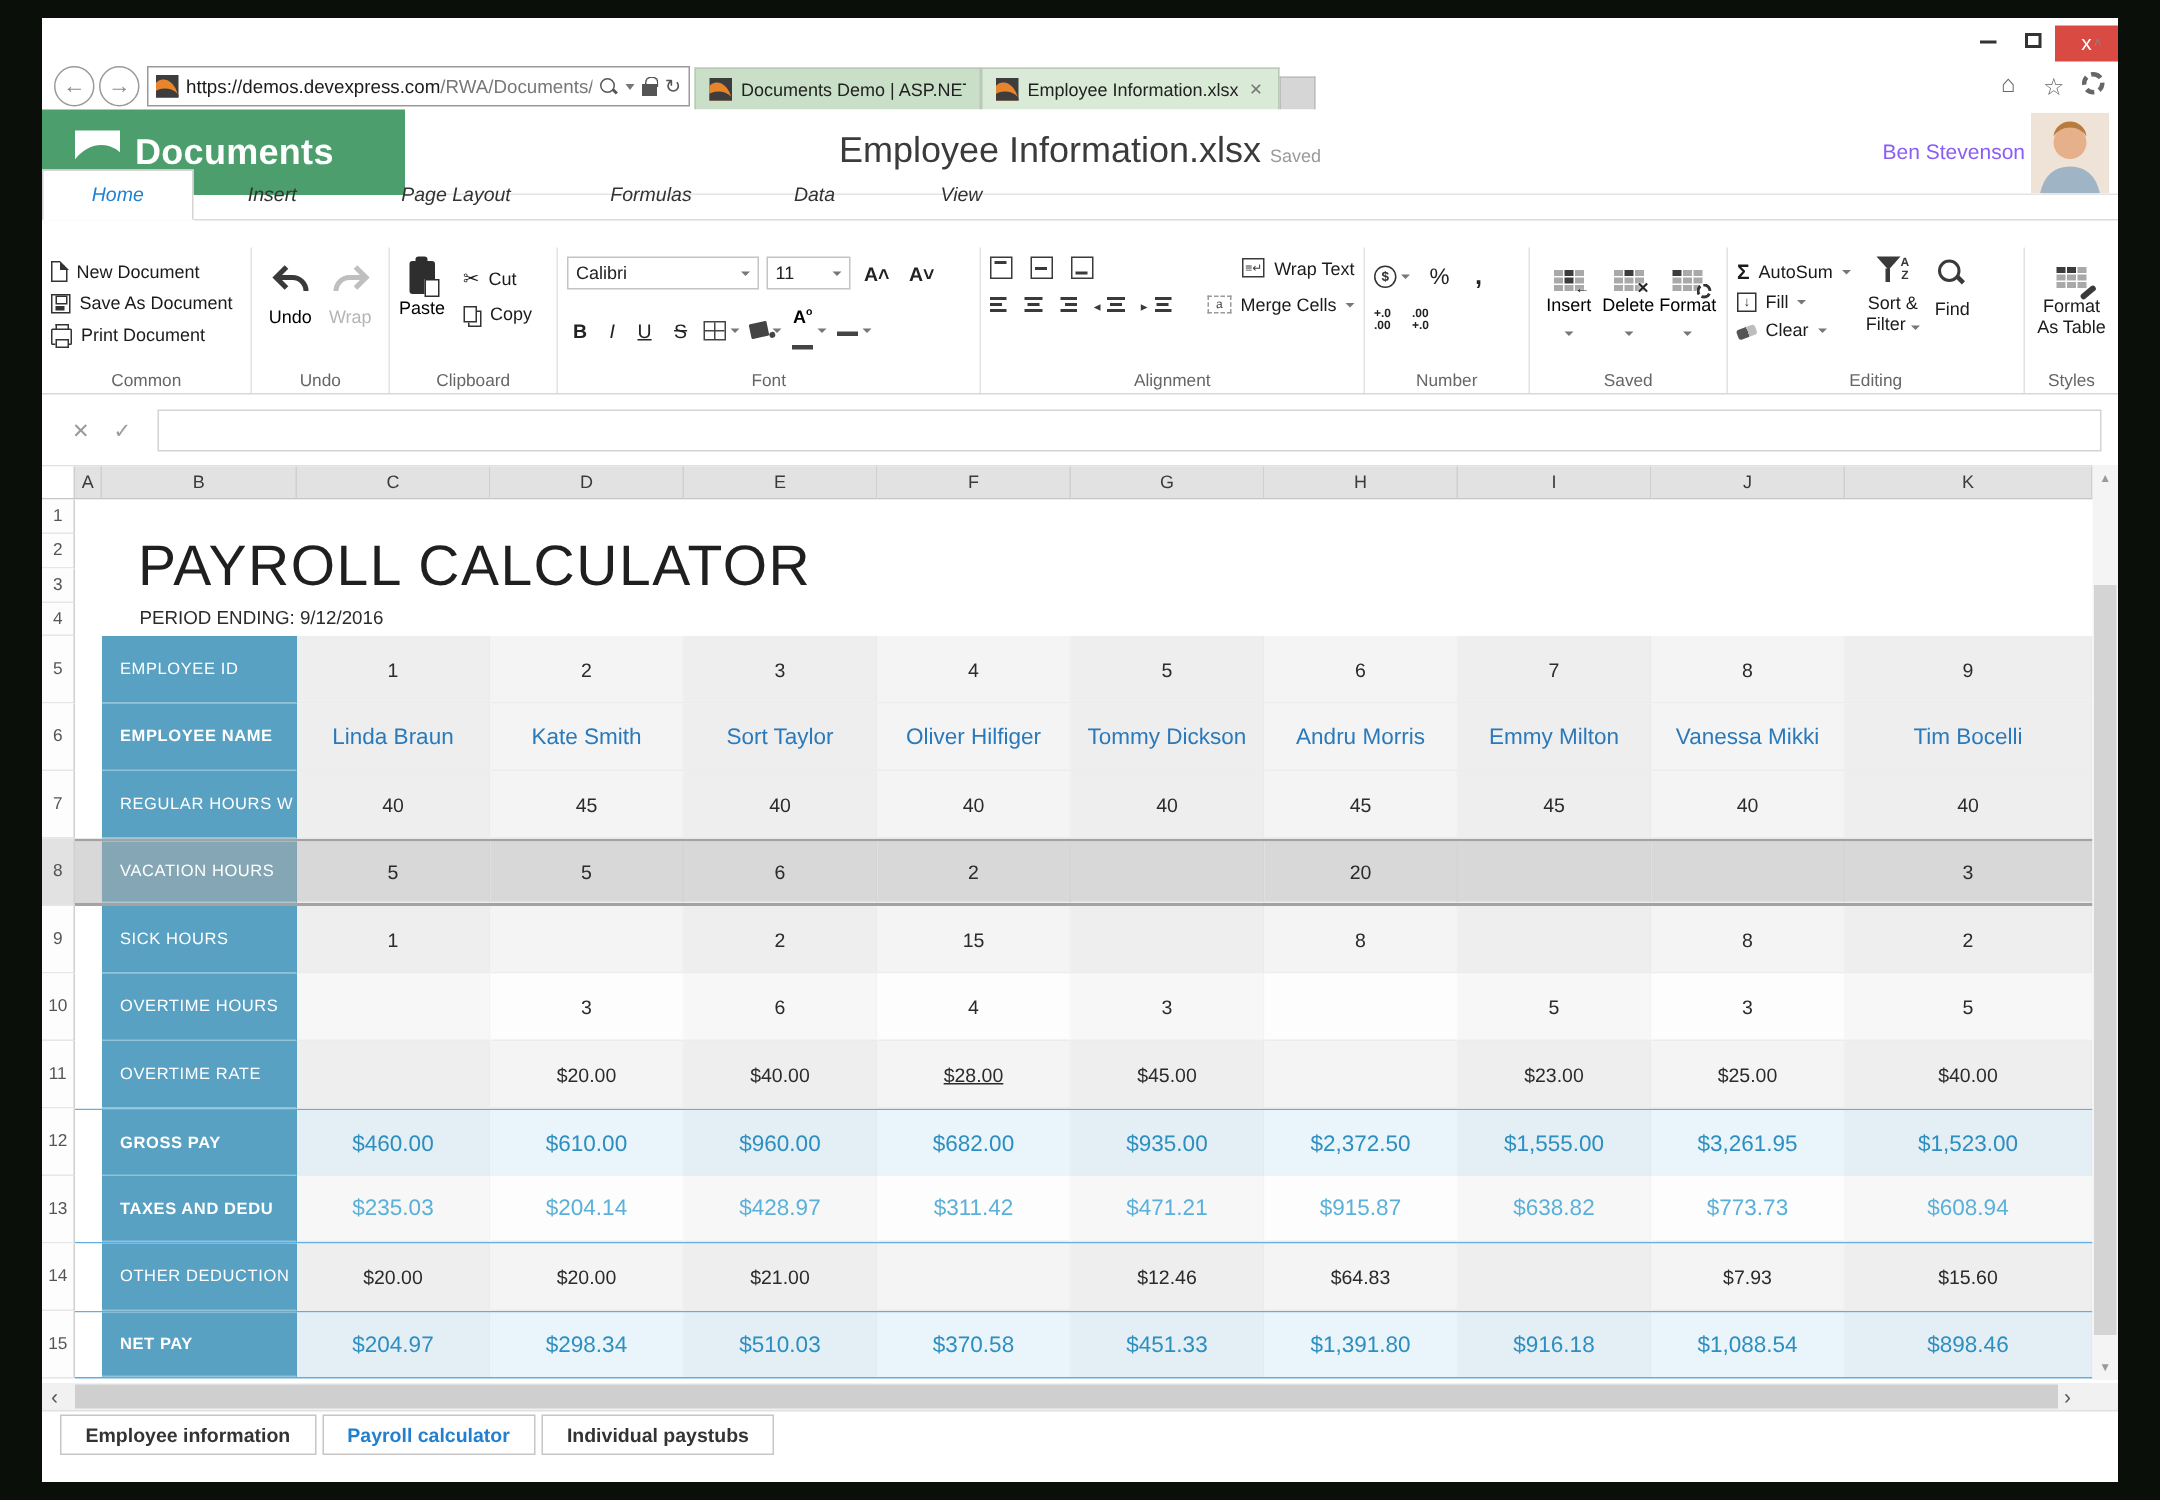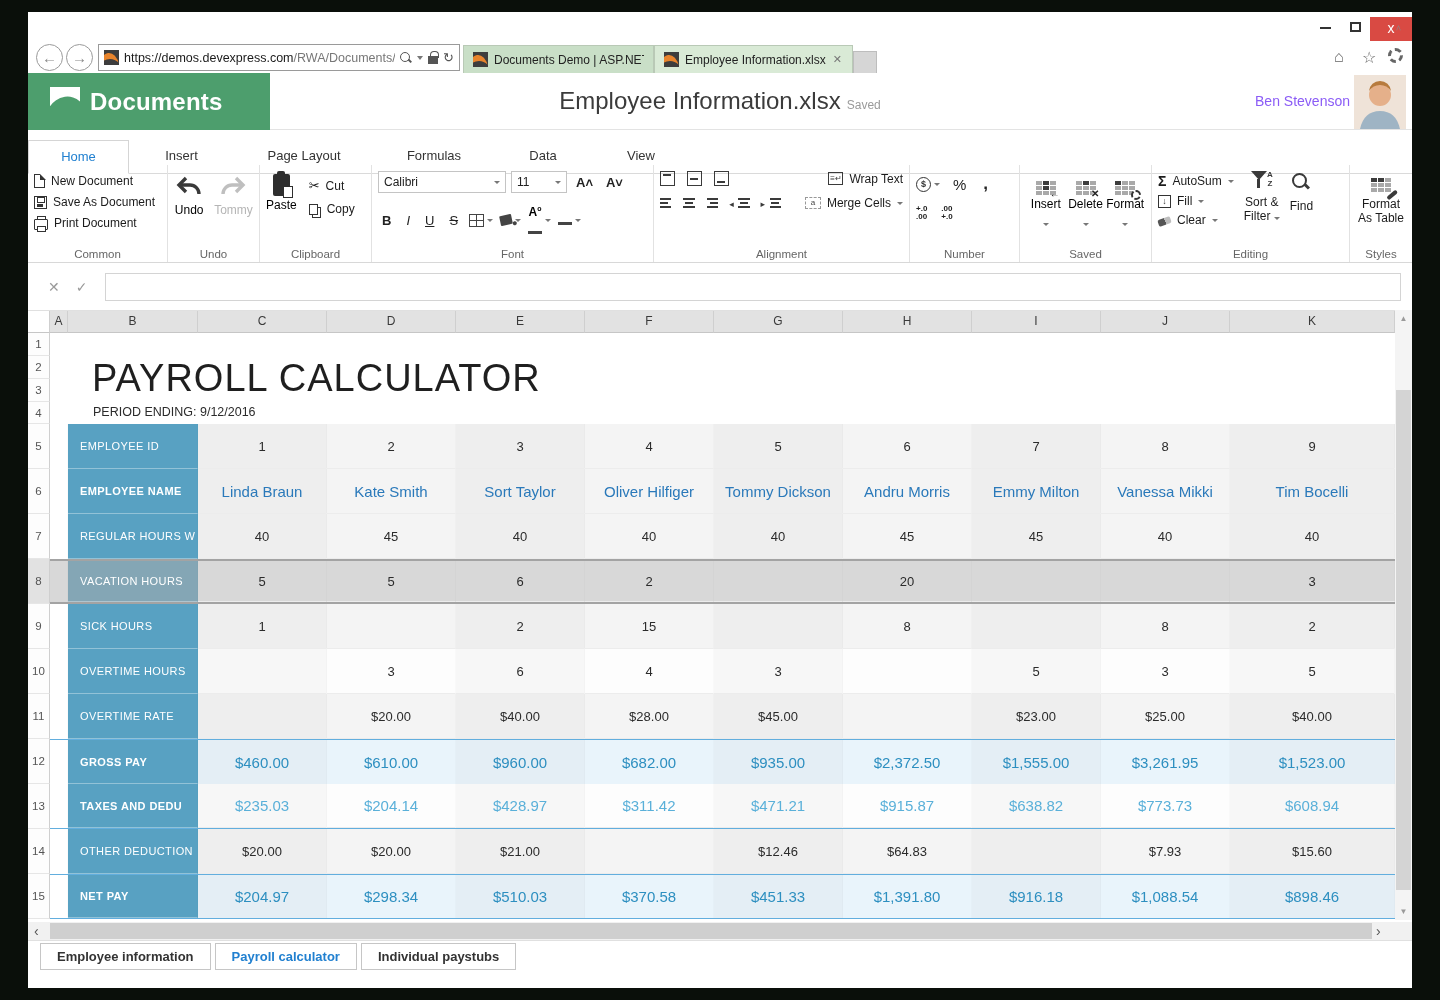--- a/index.html
+++ b/index.html
@@ -55,21 +55,21 @@
   #logo { position:absolute; left:0; top:0; width:242px; height:57px; background:#4d9e6d; display:flex; align-items:center; padding-left:22px; gap:10px; }
   #logo .mark { width:30px; height:30px; background:#fff; position:relative; overflow:hidden; }
   #logo .mark:before { content:""; position:absolute; left:-8px; top:10px; width:46px; height:30px; background:#4d9e6d; border-radius:55% 45% 0 0/100% 85% 0 0; transform:rotate(-9deg); }
   #logo .brand { color:#fff; font-size:24px; font-weight:bold; letter-spacing:.2px; }
   #doc-title { position:absolute; left:0; right:0; top:14px; text-align:center; font-size:24px; color:#3b3b3b; }
   #doc-title .saved { font-size:12px; color:#9a9a9a; margin-left:6px; }
   #user { position:absolute; right:62px; top:20px; font-size:14px; color:#8b5cf6; }
   #avatar { position:absolute; right:6px; top:2px; width:52px; height:54px; overflow:hidden; }
 
   
-  #ribbontabs { position:absolute; left:0; top:127px; width:100%; height:35px; display:flex; align-items:center; border-bottom:1px solid #dadada; }
+  #ribbontabs { position:absolute; left:0; top:100px; width:100%; height:35px; display:flex; align-items:flex-end; border-bottom:1px solid #dadada;font-style:italic; }
   .rtab { padding:8px 0 9px; text-align:center; font-size:13px; color:#333; cursor:pointer; }
   .rtab.active { color:#2180d0; background:#fff; border:1px solid #d5d5d5; border-bottom:1px solid #fff; margin-bottom:-1px; }
   #ribbon-collapse { position:absolute; right:8px; top:10px; color:#888; font-size:11px; cursor:pointer; }
 
   
   #ribbon { position:absolute; left:0; top:153px; width:100%; height:98px; border-bottom:1px solid #d8d8d8; display:flex; }
   .rgroup { position:relative; border-right:1px solid #e2e2e2; padding:6px 6px 18px; }
   .glabel { position:absolute; left:0; right:0; bottom:2px; text-align:center; font-size:11.5px; color:#666; }
   .rbtn { display:flex; align-items:center; gap:6px; font-size:12px; color:#1b1b1b; cursor:pointer; white-space:nowrap; }
   .small-da { width:0; height:0; border-left:3px solid transparent; border-right:3px solid transparent; border-top:3.5px solid #777; display:inline-block; }
@@ -288,21 +288,21 @@
               <path d="M25 21 a9 9 0 0 0 -9 -9 H7" fill="none" stroke="#3a3a3a" stroke-width="3.4"></path>
               <path d="M12 5 L5 12 L12 19" fill="none" stroke="#3a3a3a" stroke-width="3.4"></path>
             </svg>
           <div class="lbl">Undo</div>
         </div>
         <div class="undo-col disabled">
           <svg width="30" height="24" viewBox="0 0 30 24">
               <path d="M5 21 a9 9 0 0 1 9 -9 H23" fill="none" stroke="#bfbfbf" stroke-width="3.4"></path>
               <path d="M18 5 L25 12 L18 19" fill="none" stroke="#bfbfbf" stroke-width="3.4"></path>
             </svg>
-          <div class="lbl">Tommy</div>
+          <div class="lbl">Wrap</div>
         </div>
       </div>
       <div class="glabel">Undo</div>
     </div>
 
     <div class="rgroup" style="width:112px;">
       <div style="display:flex;gap:12px;padding-top:3px;">
         <div class="undo-col">
           <div class="ico-paste" style="margin:0 auto;"></div>
           <div class="lbl">Paste</div>
@@ -656,21 +656,21 @@
             <div class="cell v" style="width: 129px;">5</div>
             <div class="cell v" style="width: 129px;">3</div>
             <div class="cell v" style="width: 165px;">5</div>
           </div>
           <div class="row r-light" style="height: 45px;">
             <div class="cell a" style="width: 18px;"></div>
             <div class="cell lbl" style="width: 130px;">OVERTIME RATE</div>
             <div class="cell v" style="width: 129px;"></div>
             <div class="cell v" style="width: 129px;">$20.00</div>
             <div class="cell v" style="width: 129px;">$40.00</div>
-            <div class="cell v" style="width: 129px;">$28.00</div>
+            <div class="cell v" style="width: 129px; text-decoration: underline;">$28.00</div>
             <div class="cell v" style="width: 129px;">$45.00</div>
             <div class="cell v" style="width: 129px;"></div>
             <div class="cell v" style="width: 129px;">$23.00</div>
             <div class="cell v" style="width: 129px;">$25.00</div>
             <div class="cell v" style="width: 165px;">$40.00</div>
           </div>
           <div class="row r-blue t-summary lt" style="height: 45px;">
             <div class="cell a" style="width: 18px;"></div>
             <div class="cell lbl b" style="width: 130px;">GROSS PAY</div>
             <div class="cell v" style="width: 129px;">$460.00</div>

